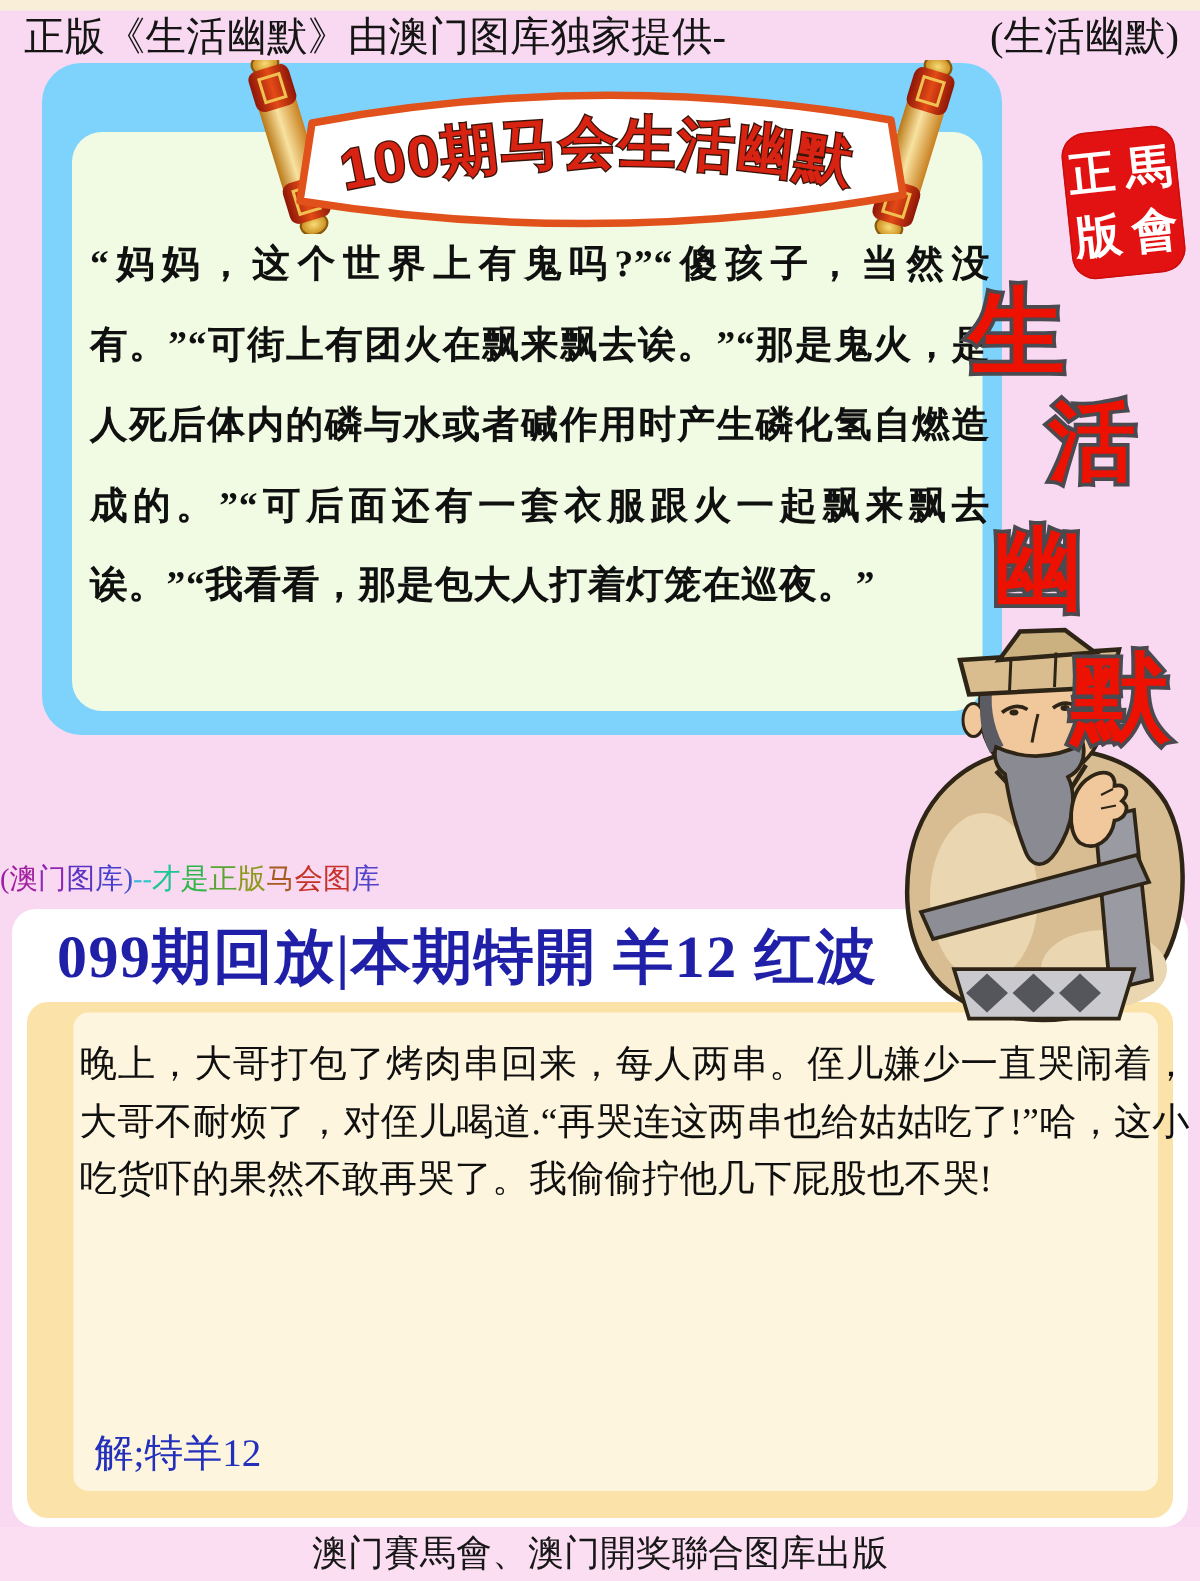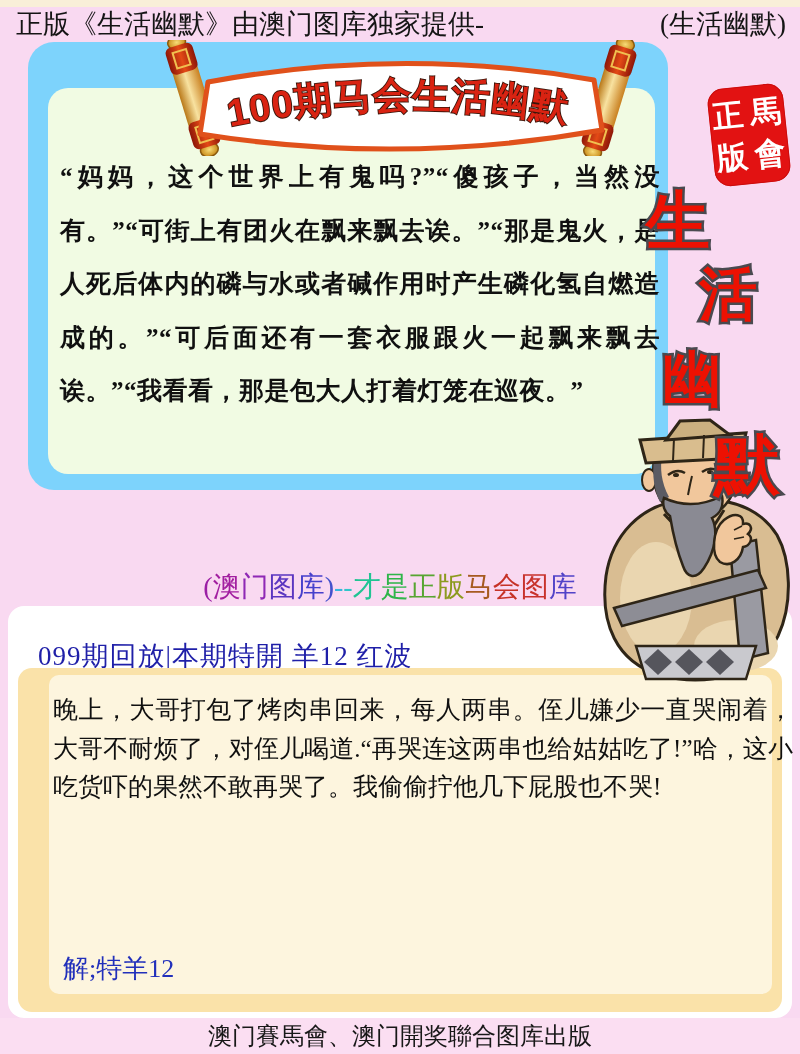--- a/index.html
+++ b/index.html
@@ -66,32 +66,32 @@
   .vchar.c1 { left: 699px; top: 256px; font-size: 58px; }
   .vchar.c2 { left: 662px; top: 340px; font-size: 60px; }
   .vchar.c3 { left: 714px; top: 420px; font-size: 66px; }
 
   
   .mascot { position: absolute; left: 588px; top: 418px; width: 212px; height: 266px; z-index: 3; }
 
   
   .tagline {
     position: absolute; left: 0; top: 569px; width: 780px; height: 36px;
-    text-align: center; font-size: 28px; line-height: 36px; z-index: 2;
+    text-align: left; font-size: 19px; line-height: 36px; z-index: 2;
     font-family: "Liberation Serif", serif;
   }
 
   
   .bottom-box {
     position: absolute; left: 8px; top: 606px; width: 784px; height: 412px;
     background: #ffffff; border-radius: 16px; z-index: 2;
   }
   .bottom-title {
-    position: absolute; left: 30px; top: 32px;
-    color: #1f1fa8; font-size: 27px; font-weight: normal; letter-spacing: 1px;
+    position: absolute; left: 30px; top: 4px;
+    color: #1f1fa8; font-size: 40px; font-weight: bold; letter-spacing: 1px;
   }
   .gold-box {
     position: absolute; left: 10px; top: 62px; width: 764px; height: 344px;
     background: #fae2a9; border-radius: 14px;
   }
   .cream-inner {
     position: absolute; left: 10px; top: 7px; right: 10px; bottom: 18px;
     background: #fdf5de; border-radius: 10px; margin-left: 21px;
   }
   .bottom-body {

